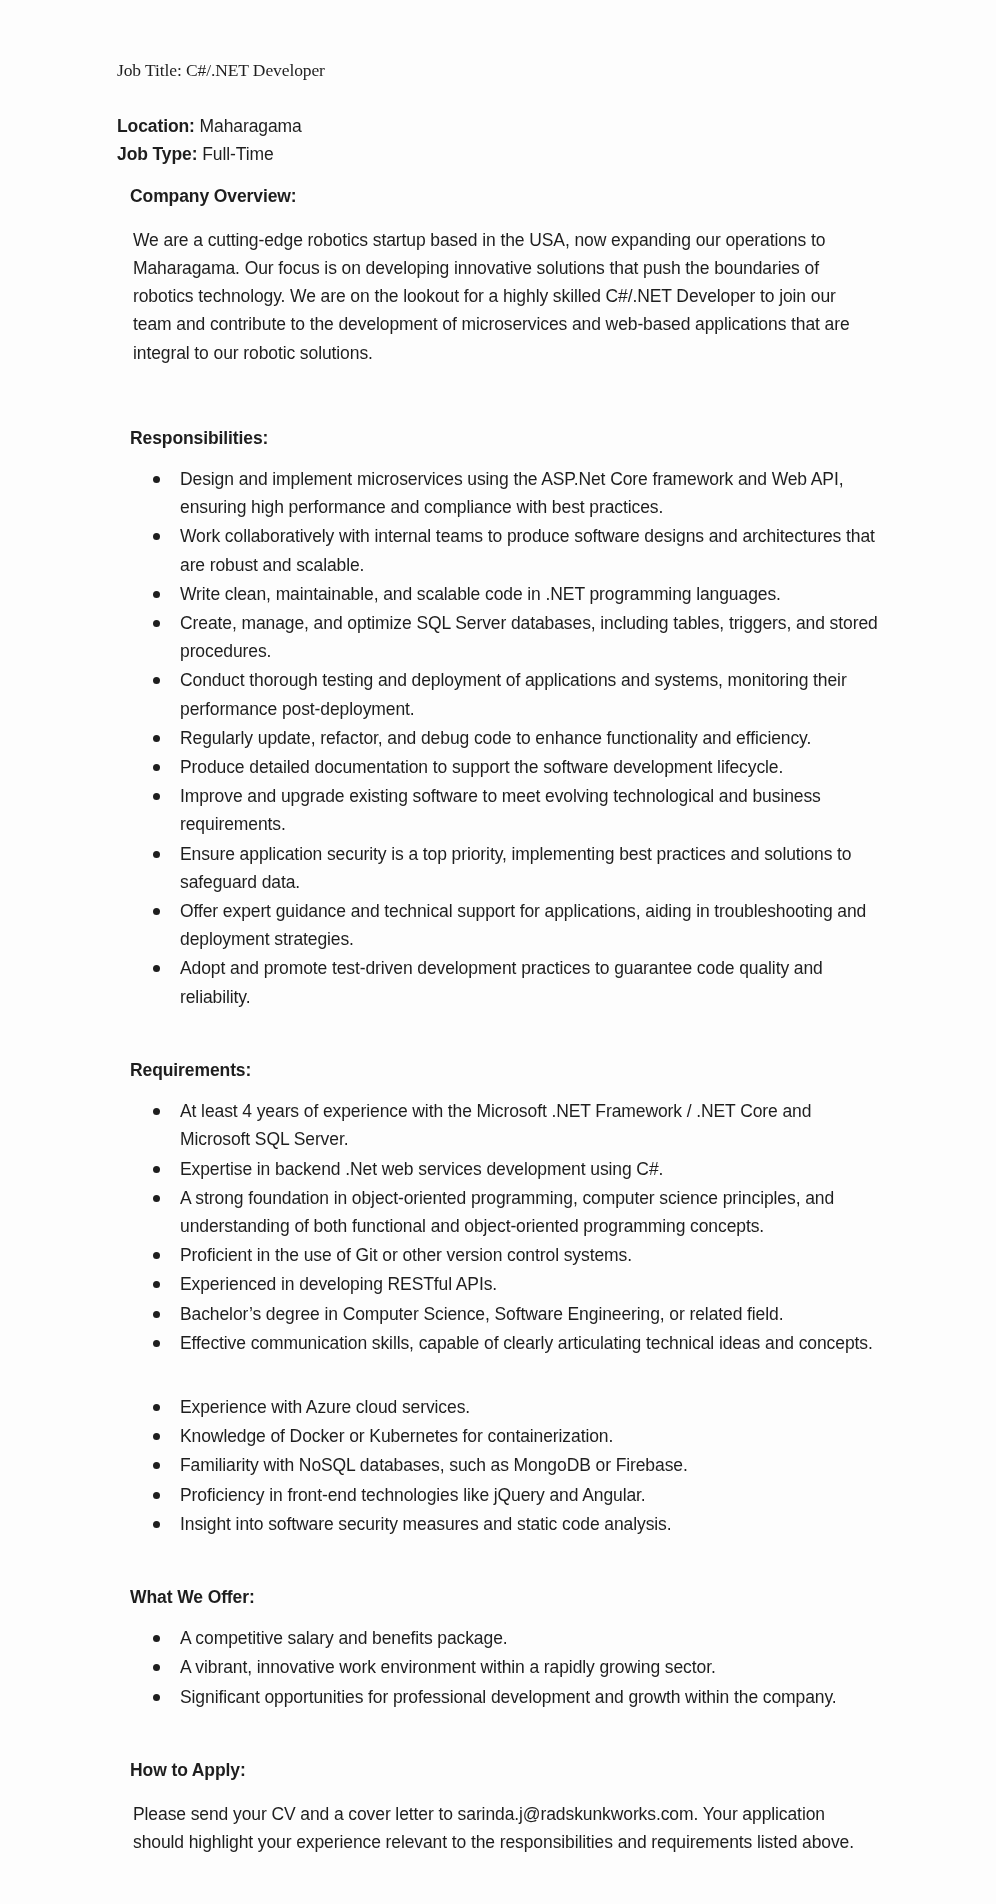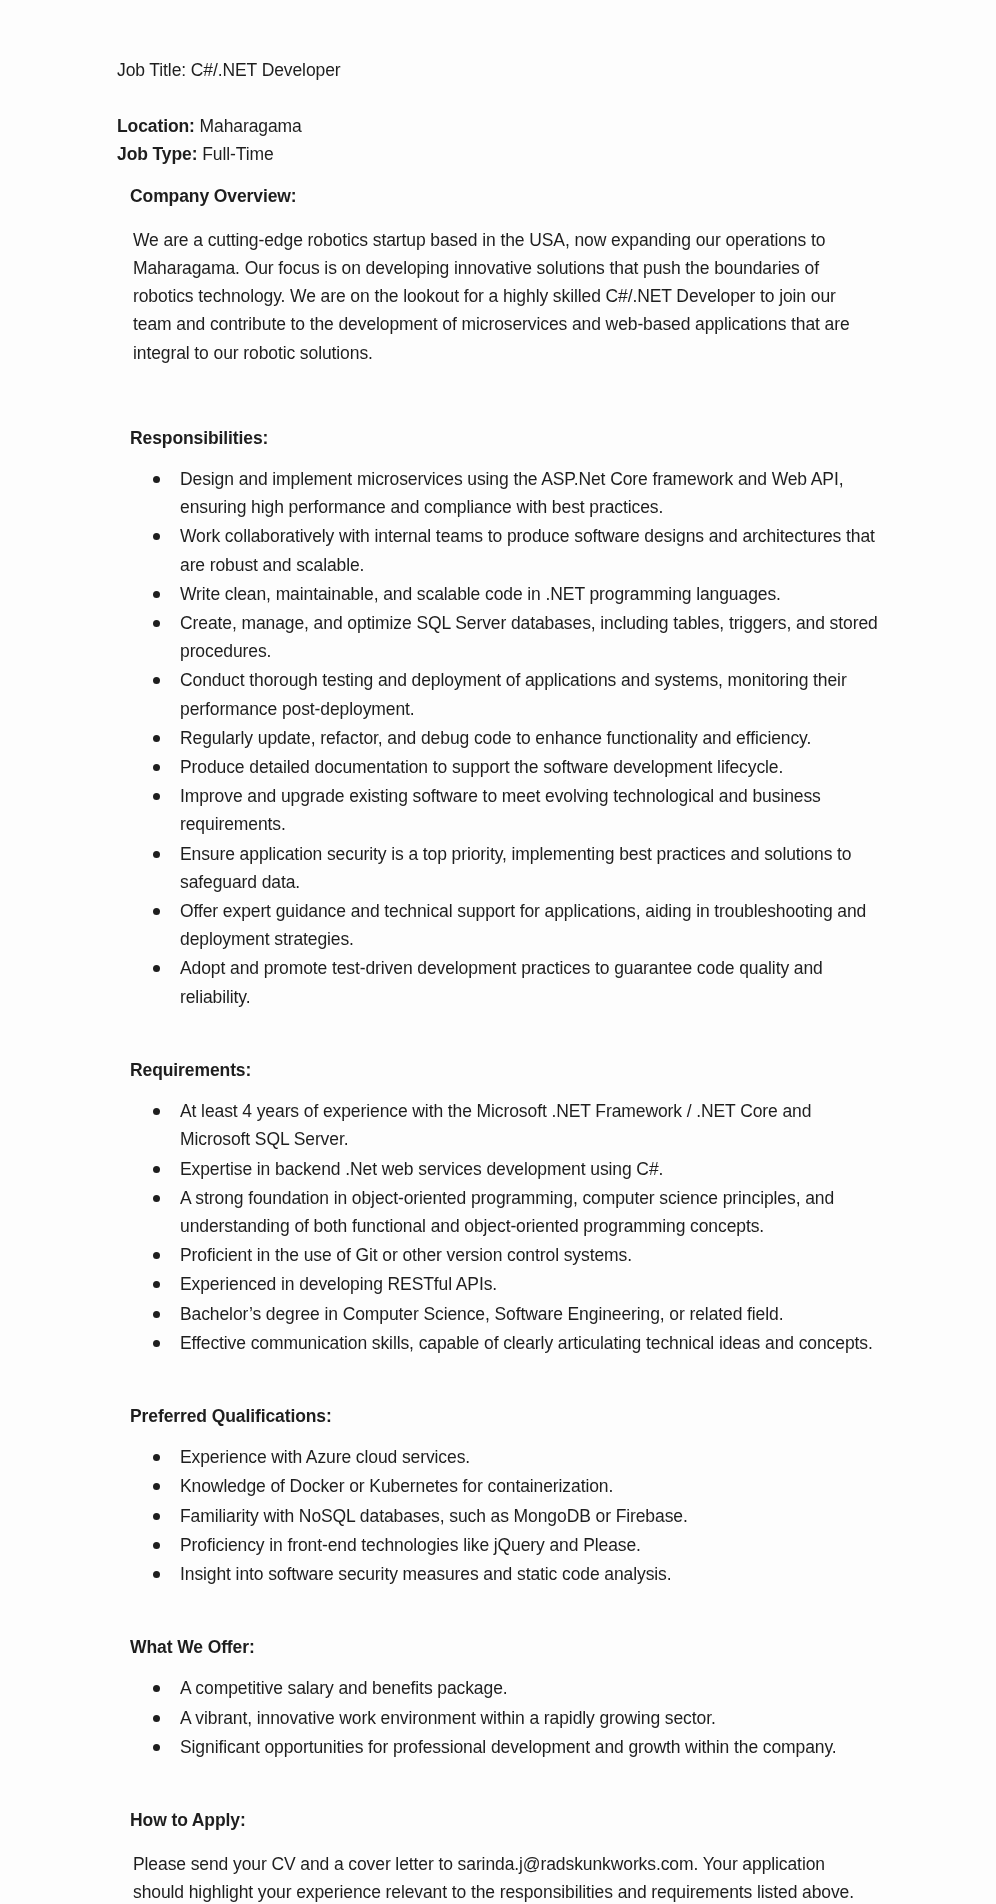--- a/index.html
+++ b/index.html
@@ -12,21 +12,21 @@
     font-size: 17.5px;
     line-height: 28.2px;
     overflow: hidden;
   }
   .page {
     position: relative;
     padding: 56px 0 0 117px;
     width: 766px;
     letter-spacing: -0.1px;
   }
-  .title { margin: 0; }
+  .title { margin: 0; font-family: Liberation Serif, serif; }
   .gap { height: 28px; }
   .gap-lg { height: 28px; }
   .field { margin: 0; }
   .field b, .heading { font-weight: bold; }
   .heading { margin: 13px; }
   p { margin: 16px; }
   ul {
     margin: 4px;
     padding: 0 0 0 59px;
     list-style: none;
@@ -95,26 +95,25 @@
       <li>A strong foundation in object-oriented programming, computer science principles, and understanding of both functional and object-oriented programming concepts.</li>
       <li>Proficient in the use of Git or other version control systems.</li>
       <li>Experienced in developing RESTful APIs.</li>
       <li>Bachelor’s degree in Computer Science, Software Engineering, or related field.</li>
       <li>Effective communication skills, capable of clearly articulating technical ideas and concepts.</li>
     </ul>
   </section>
   <div class="gap"></div>
 
   <section>
-    <p class="heading">Preferred Qualifications:</p>
     <ul>
       <li>Experience with Azure cloud services.</li>
       <li>Knowledge of Docker or Kubernetes for containerization.</li>
       <li>Familiarity with NoSQL databases, such as MongoDB or Firebase.</li>
-      <li>Proficiency in front-end technologies like jQuery and Please.</li>
+      <li>Proficiency in front-end technologies like jQuery and Angular.</li>
       <li>Insight into software security measures and static code analysis.</li>
     </ul>
   </section>
   <div class="gap"></div>
 
   <section>
     <p class="heading">What We Offer:</p>
     <ul>
       <li>A competitive salary and benefits package.</li>
       <li>A vibrant, innovative work environment within a rapidly growing sector.</li>

